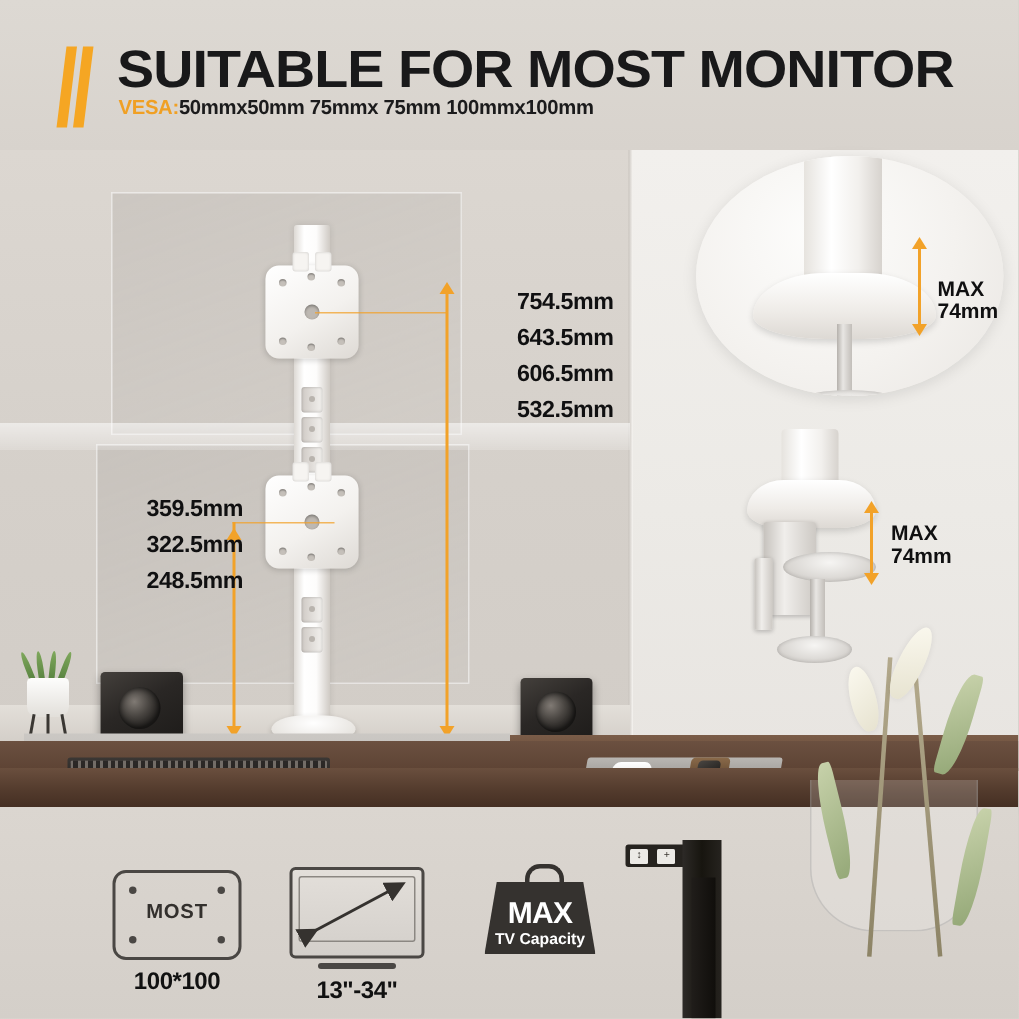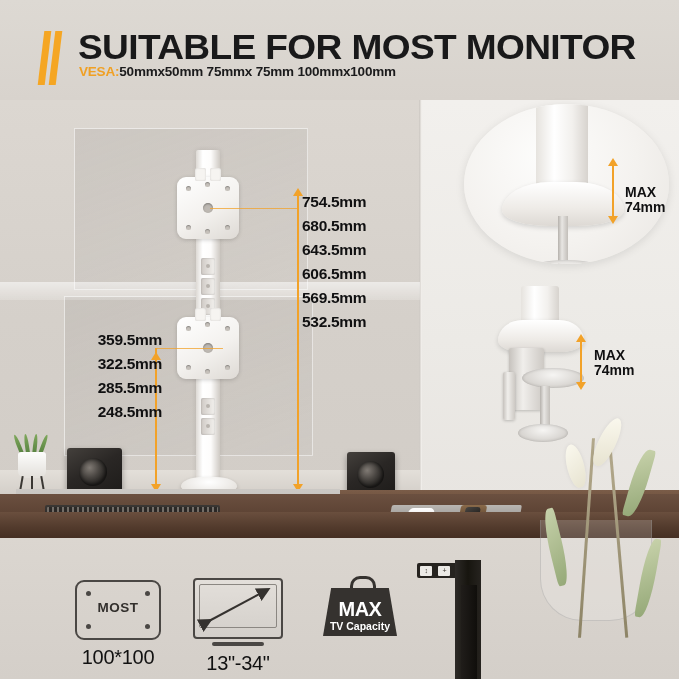--- a/index.html
+++ b/index.html
@@ -145,22 +145,22 @@
   .leaf{position:absolute;background:linear-gradient(150deg,#c9d3ac,#93a776);
      border-radius:60% 10% 60% 10%;}
   .vase{position:absolute;left:540px;top:520px;width:110px;height:100px;
      border:1px solid rgba(150,150,150,.35);border-top:none;
      border-radius:0 0 42px 42px;background:rgba(255,255,255,.18);}
 
   
   .dimlabel{position:absolute;font-size:15.5px;font-weight:bold;color:#101011;
      white-space:nowrap;letter-spacing:-0.3px;text-align:right;}
   .dimcol-right{position:absolute;left:301px;top:190px;width:96px;}
-  .dimcol-right .dimlabel{position:relative;left:1px;display:block;height:24px;
-     line-height:24px;text-align:left;}
+  .dimcol-right .dimlabel{position:relative;left:12px;display:block;height:24px;
+     line-height:24px;text-align:right;}
   .dimcol-left{position:absolute;left:52px;top:328px;width:110px;}
   .dimcol-left .dimlabel{position:relative;display:block;height:24px;line-height:24px;}
 
   
   .arrowline{position:absolute;background:#f2a229;}
   .ahead{position:absolute;width:0;height:0;border-left:5px solid transparent;
      border-right:5px solid transparent;}
   .ahead.up{border-bottom:8px solid #f2a229;}
   .ahead.down{border-top:8px solid #f2a229;}
   .leader{position:absolute;height:1px;background:rgba(242,162,41,.75);}
@@ -180,21 +180,21 @@
      background:radial-gradient(ellipse at 50% 35%,#f6f5f3,#c8c4bf);
      box-shadow:inset 0 0 3px rgba(0,0,0,.2);}
   .maxlbl{position:absolute;font-size:14px;font-weight:bold;color:#101011;
      line-height:15px;white-space:nowrap;}
 
   .clampbody{position:absolute;background:linear-gradient(90deg,#c6c2bd,#f0eeeb 40%,#cdc9c4);
      border-radius:2px;box-shadow:0 1px 3px rgba(0,0,0,.2);}
 
   
   .spec{position:absolute;text-align:center;}
-  .spec .cap{font-size:20px;font-weight:normal;color:#111;margin-top:6px;letter-spacing:-0.3px;}
+  .spec .cap{font-size:16px;font-weight:bold;color:#111;margin-top:6px;letter-spacing:-0.3px;}
   .vesa-box{width:82px;height:56px;border:2px solid #4a4744;border-radius:9px;
      position:relative;margin:0 auto;}
   .vesa-box .d{position:absolute;width:5px;height:5px;border-radius:50%;background:#4a4744;}
   .vesa-box .t{position:absolute;left:0;right:0;top:18px;text-align:center;
      font-size:13.5px;font-weight:bold;color:#33302d;letter-spacing:.5px;}
   .mon-box{width:86px;height:57px;border:2px solid #4a4744;border-radius:4px;
      position:relative;margin:0 auto;background:linear-gradient(180deg,#e3dfda,#d3cfca);}
   .mon-box .scr{position:absolute;left:4px;top:4px;right:4px;bottom:9px;
      border:1px solid #8b8782;border-radius:2px;}
   .mon-stand{width:52px;height:4px;background:#4a4744;margin:3px auto 0;border-radius:2px;}
@@ -272,31 +272,28 @@
   <div class="ahead up" style="left:293px;top:188px"></div>
   <div class="ahead down" style="left:293px;top:484px"></div>
 
   <div class="leader" style="left:155px;top:348px;width:68px"></div>
   <div class="arrowline" style="left:155px;top:348px;width:2px;height:143px"></div>
   <div class="ahead up" style="left:151px;top:352px"></div>
   <div class="ahead down" style="left:151px;top:484px"></div>
 
   <div class="dimcol-right">
     <div class="dimlabel">754.5mm</div>
-    <div class="dimlabel">680.5mm</div>
     <div class="dimlabel">643.5mm</div>
     <div class="dimlabel">606.5mm</div>
-    <div class="dimlabel">569.5mm</div>
     <div class="dimlabel">532.5mm</div>
   </div>
 
   <div class="dimcol-left">
     <div class="dimlabel">359.5mm</div>
     <div class="dimlabel">322.5mm</div>
-    <div class="dimlabel">285.5mm</div>
     <div class="dimlabel">248.5mm</div>
   </div>
 
   <div class="inset inset1">
     <div class="mount-col" style="left:72px;top:-4px;width:52px;height:90px;border-radius:3px"></div>
     <div class="mount-disc" style="left:38px;top:78px;width:122px;height:44px"></div>
     <div class="mount-shaft" style="left:94px;top:112px;height:62px"></div>
     <div class="mount-foot" style="left:58px;top:156px;width:88px;height:28px"></div>
 
   </div>

